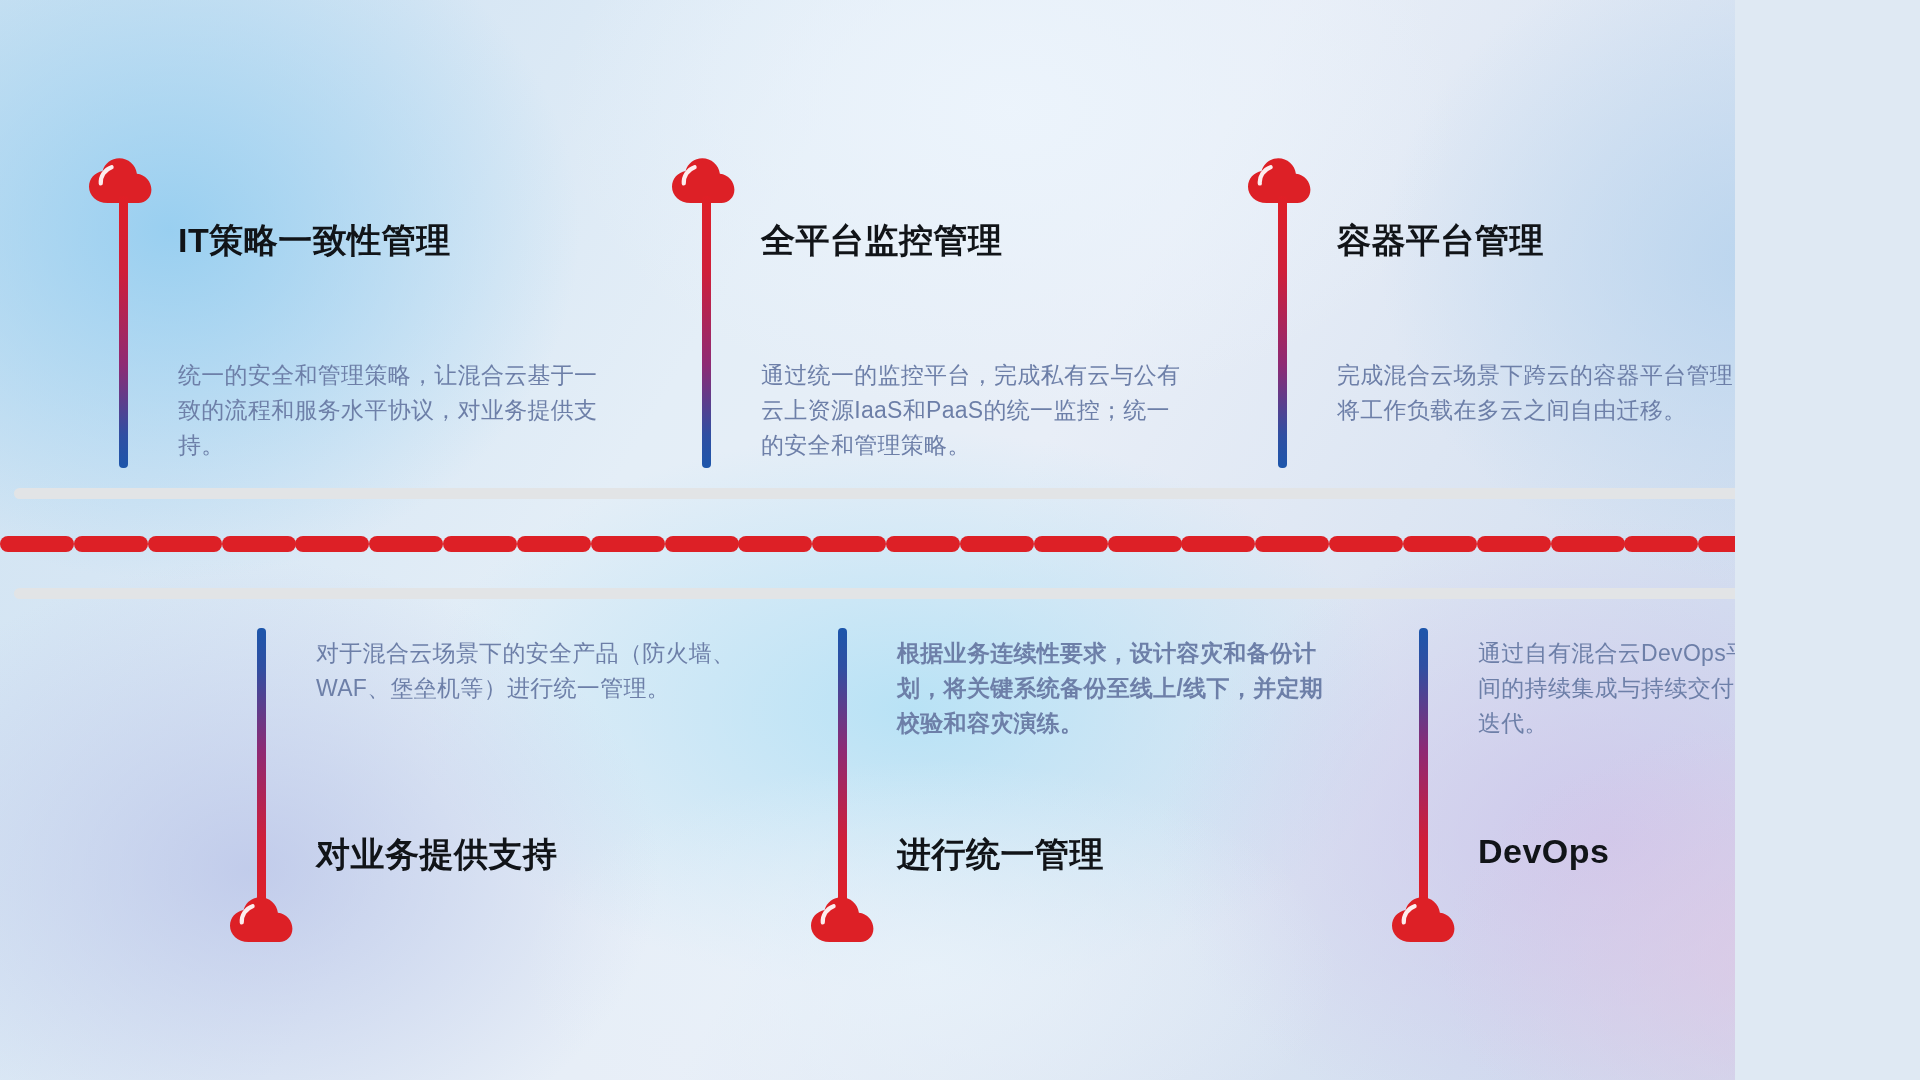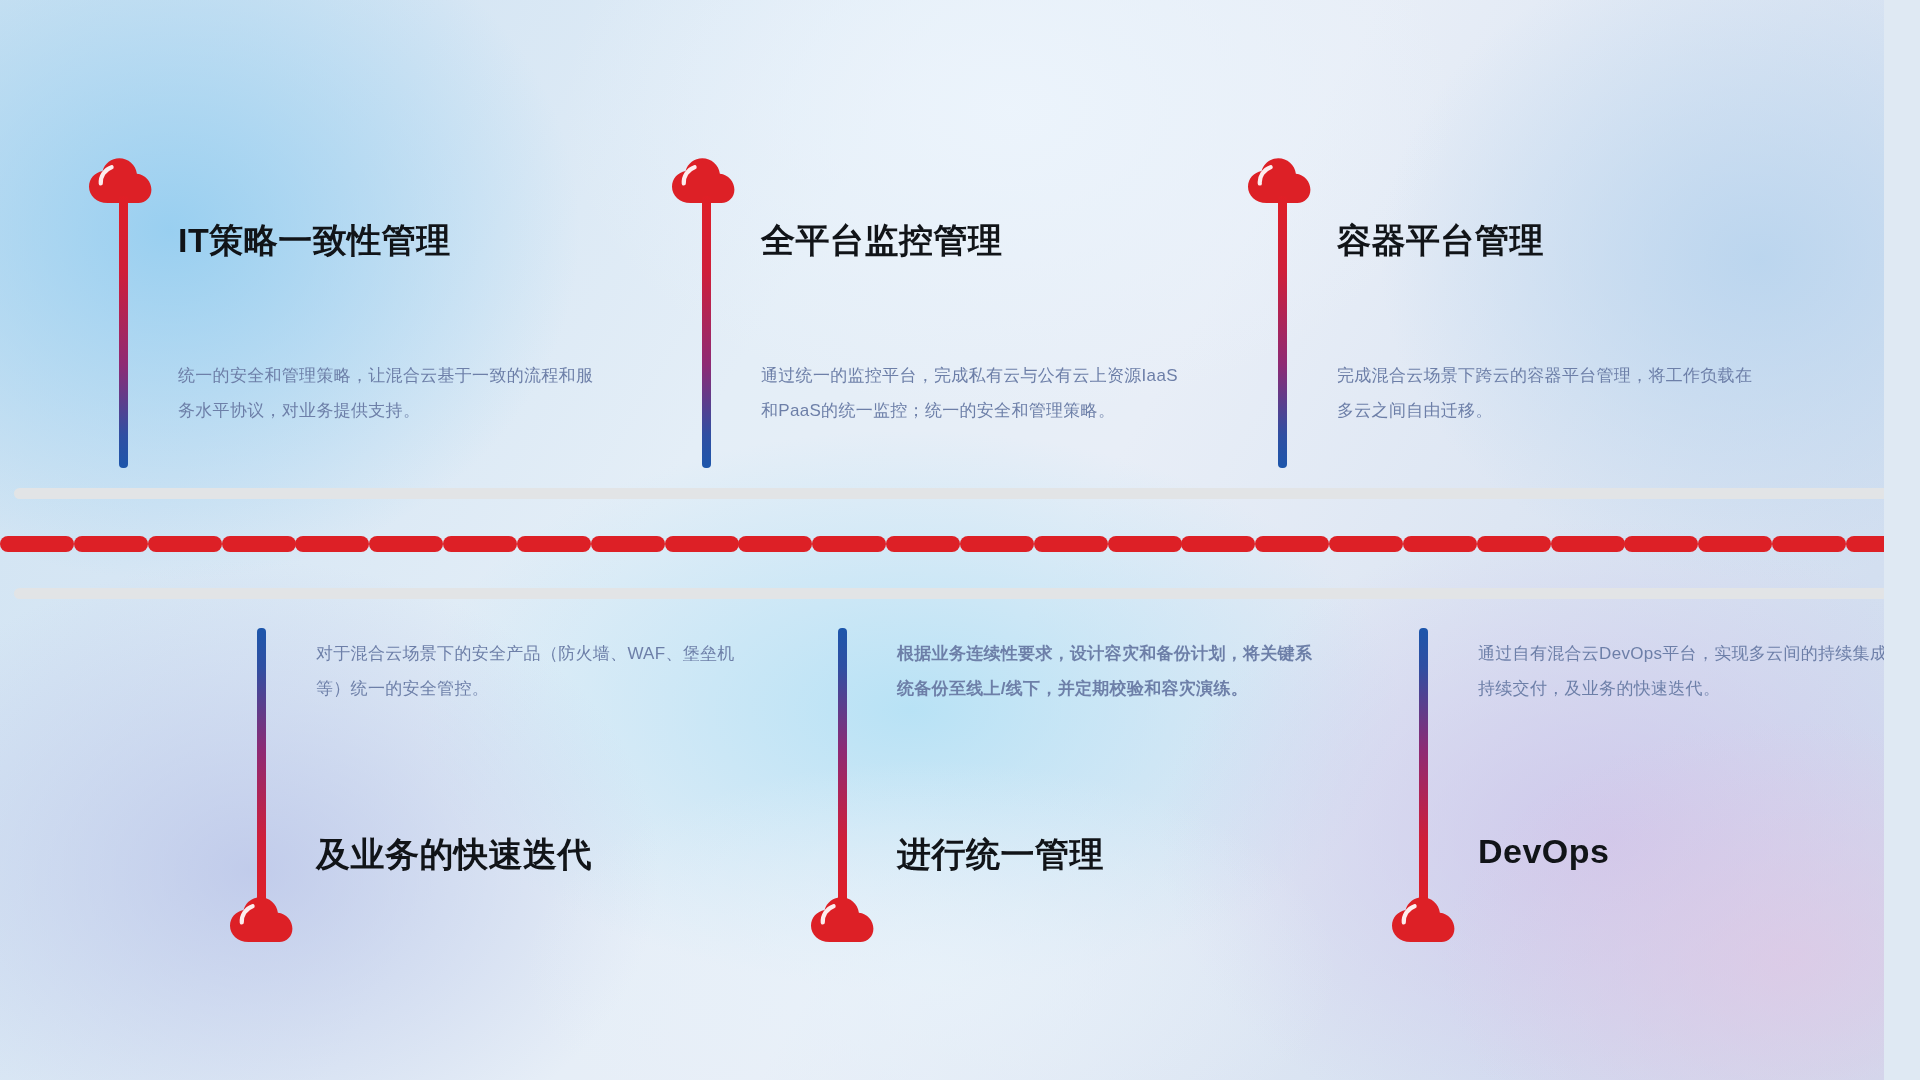--- a/index.html
+++ b/index.html
@@ -2,21 +2,21 @@
 <html><head>
 <meta charset="utf-8">
 <style>
   html, body {
     margin: 0;
     padding: 0;
     background: #dfe9f3;
   }
   #stage {
     position: relative;
-    width: 1884px;
+    width: 1735px;
     height: 1080px;
     overflow: hidden;
     font-family: "Liberation Sans", "DejaVu Sans", sans-serif;
     background: linear-gradient(120deg, #cfe3f2 0%, #d6e6f4 18%, #e4eef7 38%, #e8eef7 55%, #dde6f3 72%, #d3dff0 88%, #cfdcee 100%);
   }
   
   .blob { position: absolute; border-radius: 50%; pointer-events: none; }
   #blob-cyan-left   { left: -240px; top: -120px;  width: 820px;  height: 700px;  background: radial-gradient(closest-side, rgba(150,206,240,0.95), rgba(150,206,240,0)); }
   #blob-white-top   { left: 560px;  top: -200px;  width: 900px;  height: 620px;  background: radial-gradient(closest-side, rgba(236,244,252,0.95), rgba(236,244,252,0)); }
   #blob-blue-right  { left: 1380px; top: -60px;   width: 760px;  height: 640px;  background: radial-gradient(closest-side, rgba(184,212,238,0.9), rgba(184,212,238,0)); }
@@ -39,21 +39,21 @@
   .title {
     position: absolute;
     font-size: 34px;
     font-weight: 700;
     color: #111418;
     white-space: nowrap;
     letter-spacing: 0.5px;
   }
   .body {
     position: absolute;
-    font-size: 17px;
+    font-size: 23px;
     line-height: 35px;
     color: #6d7fa8;
     width: 430px;
     letter-spacing: 0.3px;
   }
 
   
   #road { position: absolute; left: 0; top: 488px; width: 1920px; height: 112px; }
   .road-line {
     position: absolute;
@@ -158,22 +158,22 @@
         <div class="dash" style="left: 1551px;"></div>
         <div class="dash" style="left: 1624px;"></div>
         <div class="dash" style="left: 1698px;"></div>
         <div class="dash" style="left: 1772px;"></div>
         <div class="dash" style="left: 1846px;"></div>
       </div>
     <div class="road-line" id="road-line-lower"></div>
   </div>
 
   <div class="col" id="bottom-col-1">
-    <div class="body" style="left:316px; top:636px;">对于混合云场景下的安全产品（防火墙、WAF、堡垒机等）统一的安全管控。</div>
-    <div class="title" style="left:316px; top:832px;">及业务的快速迭代</div>
+    <div class="body" style="left:316px; top:636px;">对于混合云场景下的安全产品（防火墙、WAF、堡垒机等）进行统一管理。</div>
+    <div class="title" style="left:316px; top:832px;">对业务提供支持</div>
     <div class="stem stem-bottom" style="left:257px; top:628px; height:278px;"></div>
     <div class="cloud-icon" style="left:229px; top:897px;">
       <svg viewBox="0 0 64 46" xmlns="http://www.w3.org/2000/svg">
         <path d="M19.5 45 C8.7 45 1 37.7 1 28.7 C1 20.8 6.9 14.3 14.6 13 C16.6 5.5 23.4 0.3 31.3 0.3 C40.3 0.3 47.8 7 48.9 15.7 C57.2 16.6 63.4 23.5 63.4 31.8 C63.4 39.1 57.9 45 50.3 45 Z" fill="#dd2026"></path>
         <path d="M12.8 25.5 C12.2 18.6 16.6 11.6 23.6 9.2" stroke="#ffffff" stroke-width="4.2" stroke-linecap="round" fill="none" opacity="0.92"></path>
       </svg>
     </div>
   </div>
 
   <div class="col" id="bottom-col-2">

